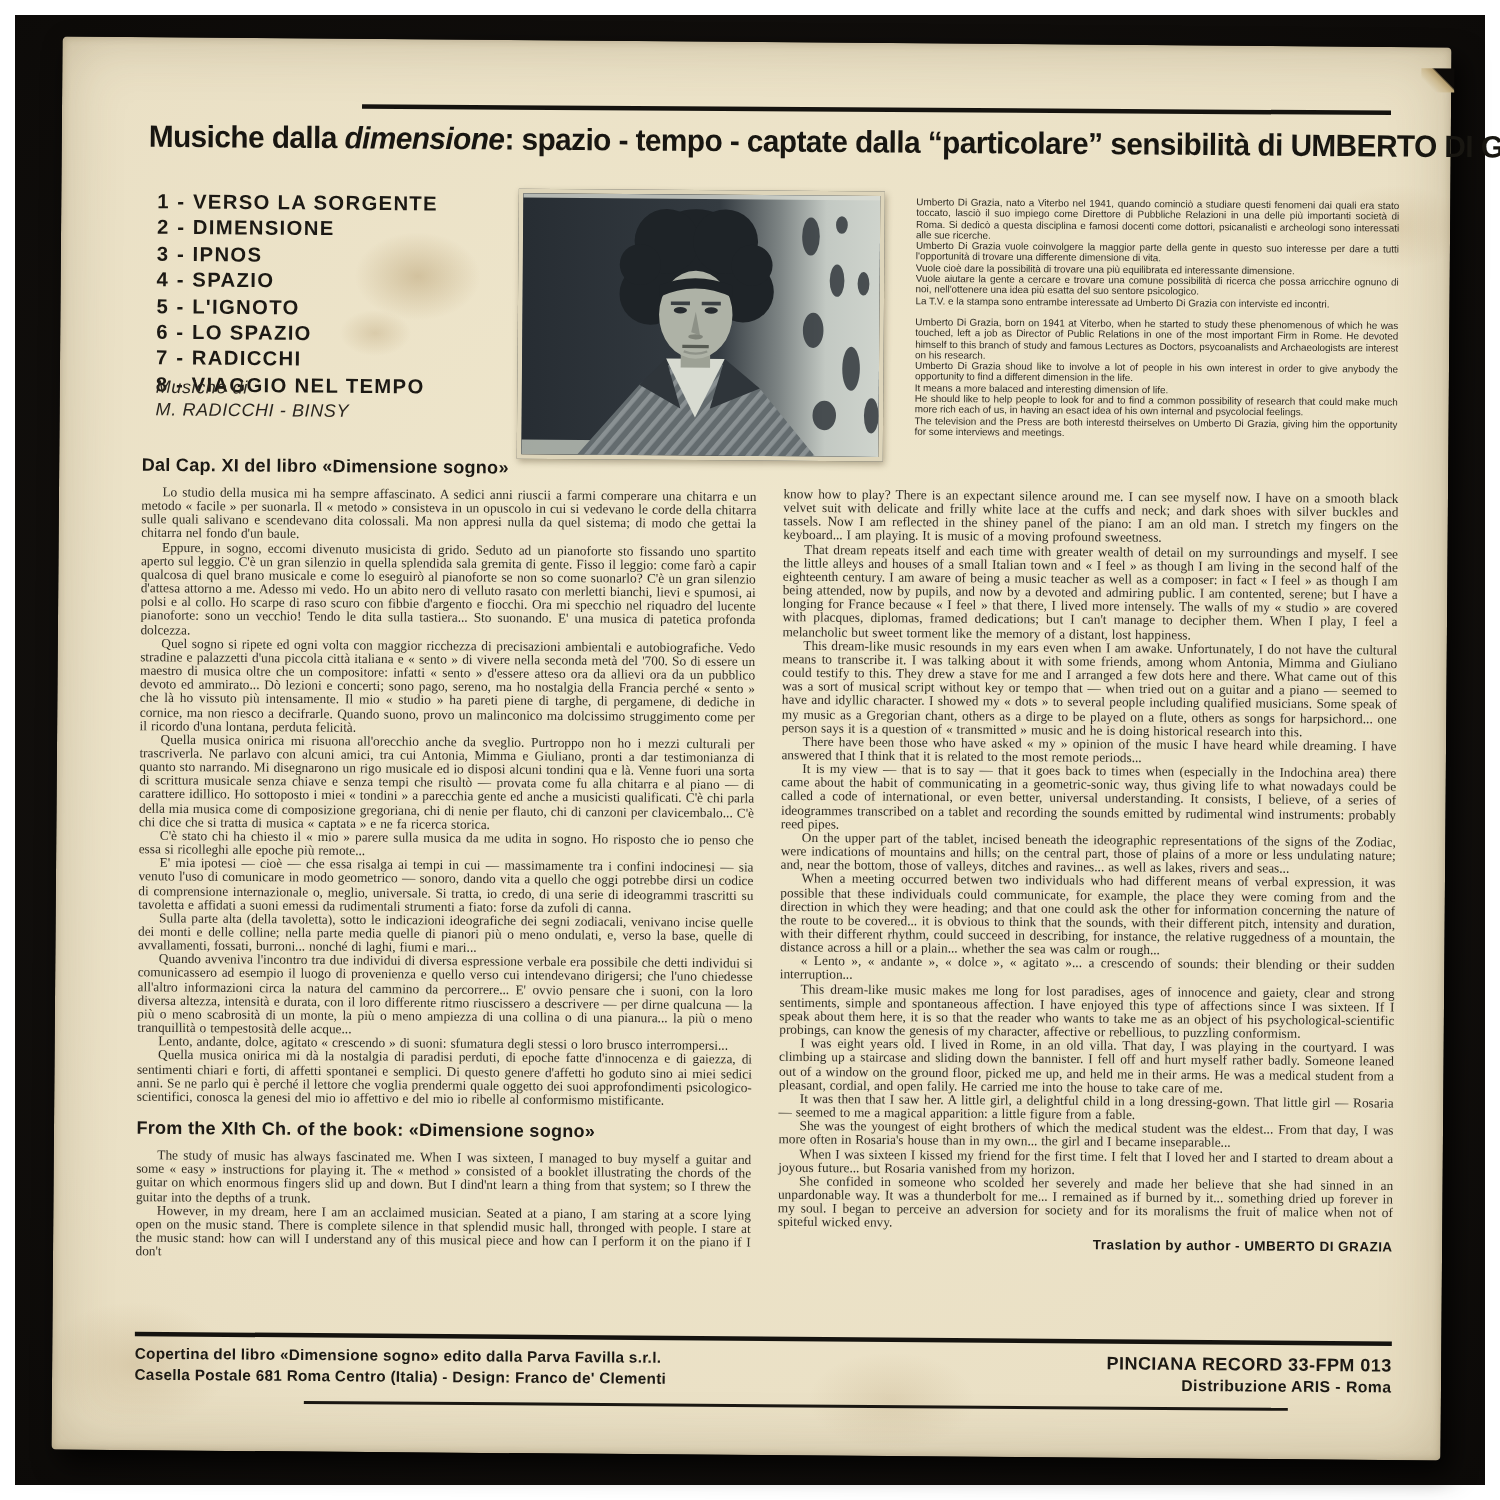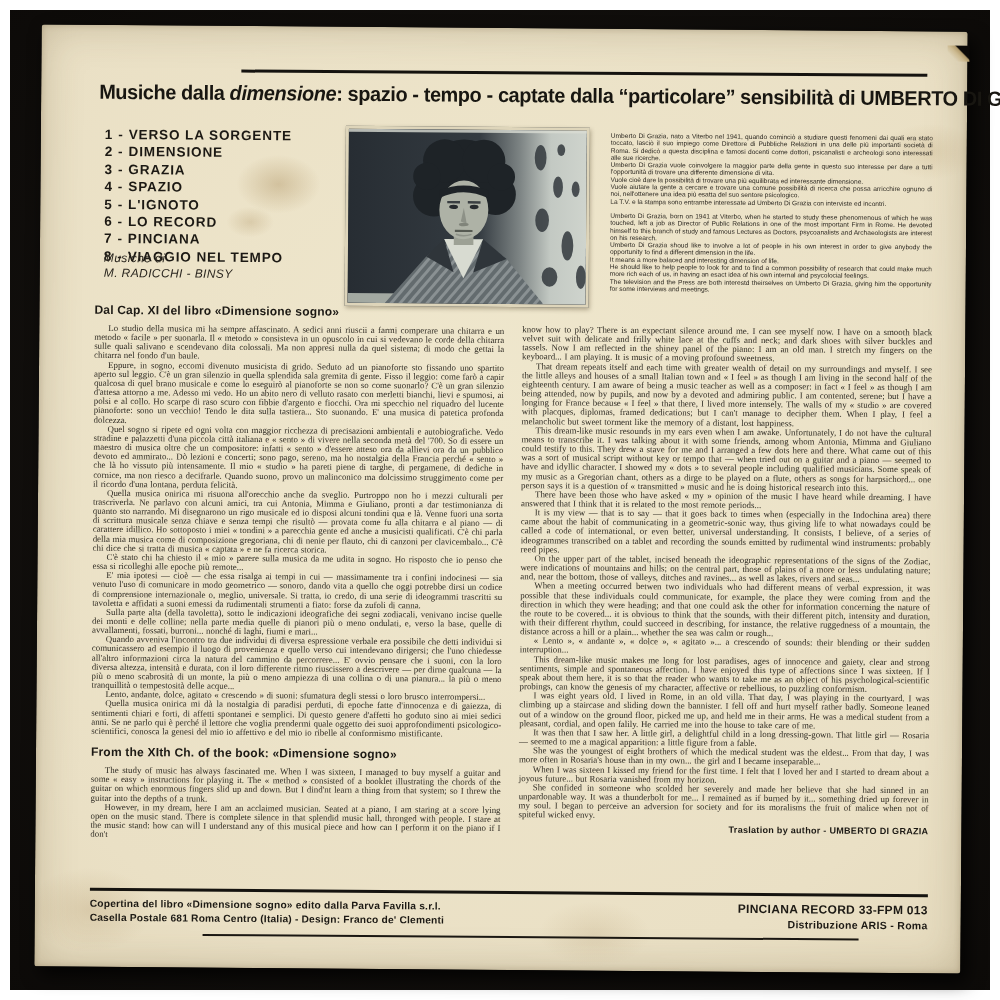--- a/index.html
+++ b/index.html
@@ -97,25 +97,25 @@
 
     <div class="rule-top"></div>
 
     <div class="title ink">
       <span>Musiche dalla </span><span class="it">dimensione</span><span>: spazio - tempo - captate dalla “particolare” sensibilità di </span><span>UMBERTO DI GRAZIA</span>
     </div>
 
     <ul class="tracklist">
         <li><span>1</span><span class="sep">-</span><span>VERSO LA SORGENTE</span></li>
         <li><span>2</span><span class="sep">-</span><span>DIMENSIONE</span></li>
-        <li><span>3</span><span class="sep">-</span><span>GRAZIA</span></li>
+        <li><span>3</span><span class="sep">-</span><span>IPNOS</span></li>
         <li><span>4</span><span class="sep">-</span><span>SPAZIO</span></li>
         <li><span>5</span><span class="sep">-</span><span>L'IGNOTO</span></li>
-        <li><span>6</span><span class="sep">-</span><span>LO RECORD</span></li>
-        <li><span>7</span><span class="sep">-</span><span>PINCIANA</span></li>
+        <li><span>6</span><span class="sep">-</span><span>LO SPAZIO</span></li>
+        <li><span>7</span><span class="sep">-</span><span>RADICCHI</span></li>
         <li><span>8</span><span class="sep">-</span><span>VIAGGIO NEL TEMPO</span></li>
       </ul>
 
     <div class="music-credit">
       <div>Musiche di</div>
       <div>M. RADICCHI - BINSY</div>
     </div>
 
     <div class="photo">
       <svg viewBox="0 0 243 178" preserveAspectRatio="none">

